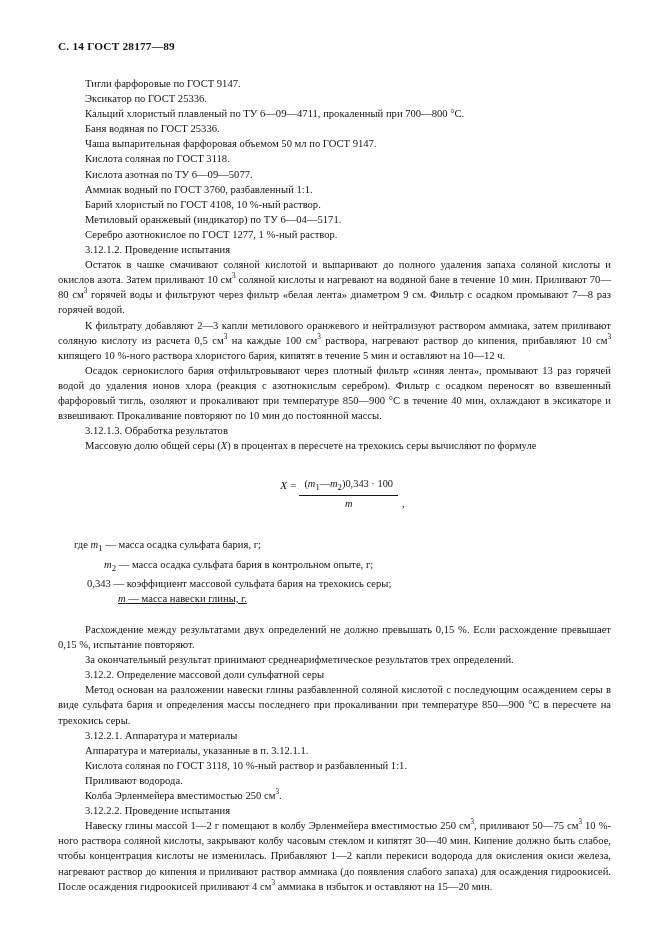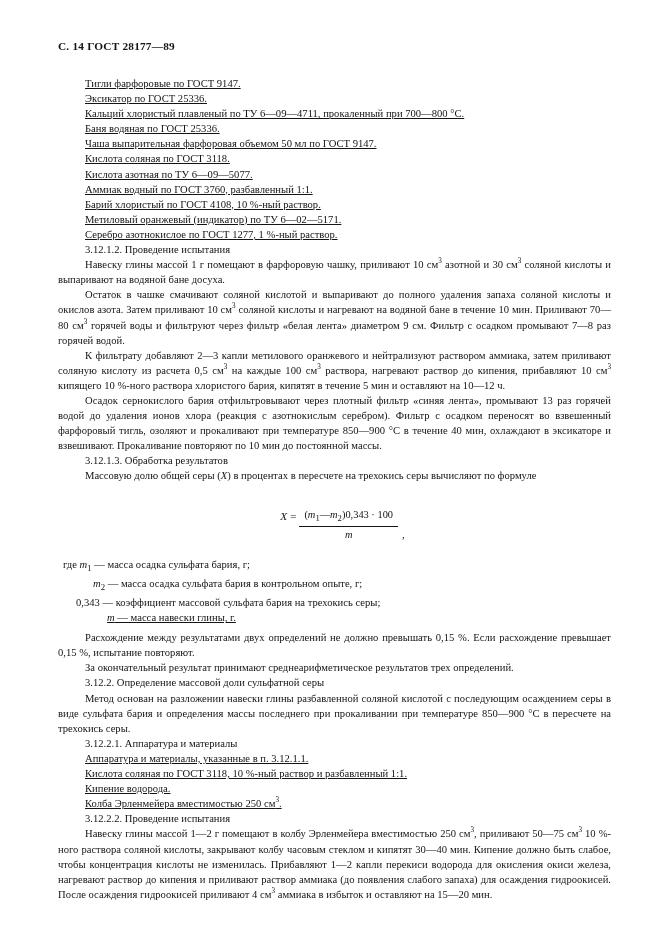--- a/index.html
+++ b/index.html
@@ -53,21 +53,20 @@
     hyphens: none;
   }
 
   p.listline {
     margin: 0;
     padding: 0;
     font-size: 10.6px;
     line-height: 15.1px;
     text-indent: 27px;
     white-space: nowrap;
-    text-decoration: underline;
   }
 
   p.heading {
     margin: 0;
     padding: 0;
     font-size: 10.6px;
     line-height: 15.1px;
     text-indent: 27px;
     white-space: nowrap;
   }
@@ -133,21 +132,21 @@
     font-style: italic;
   }
 
   .fcomma {
     padding-left: 4px;
     font-size: 11px;
     vertical-align: bottom;
   }
 
   .where-block {
-    margin: 5px;
+    margin: 16px;
     padding: 0;
   }
 
   p.wline {
     margin: 0;
     padding: 0;
     font-size: 10.6px;
     line-height: 15.1px;
     white-space: nowrap;
   }
@@ -169,27 +168,26 @@
     <div>
       <p class="listline">Тигли фарфоровые по ГОСТ 9147.</p>
       <p class="listline">Эксикатор по ГОСТ 25336.</p>
       <p class="listline">Кальций хлористый плавленый по ТУ 6—09—4711, прокаленный при 700—800 °С.</p>
       <p class="listline">Баня водяная по ГОСТ 25336.</p>
       <p class="listline">Чаша выпарительная фарфоровая объемом 50 мл по ГОСТ 9147.</p>
       <p class="listline">Кислота соляная по ГОСТ 3118.</p>
       <p class="listline">Кислота азотная по ТУ 6—09—5077.</p>
       <p class="listline">Аммиак водный по ГОСТ 3760, разбавленный 1:1.</p>
       <p class="listline">Барий хлористый по ГОСТ 4108, 10 %-ный раствор.</p>
-      <p class="listline">Метиловый оранжевый (индикатор) по ТУ 6—02—5171.</p>
+      <p class="listline">Метиловый оранжевый (индикатор) по ТУ 6—04—5171.</p>
       <p class="listline">Серебро азотнокислое по ГОСТ 1277, 1 %-ный раствор.</p>
     </div>
 
     <p class="heading">3.12.1.2.  Проведение испытания</p>
 
-    <p class="para"><span>Навеску глины массой 1 г помещают в фарфоровую чашку, приливают 10 см</span><sup>3</sup><span> азотной и 30 см</span><sup>3</sup><span> соляной кислоты и выпаривают на водяной бане досуха.</span></p>
 
     <p class="para"><span>Остаток в чашке смачивают соляной кислотой и выпаривают до полного удаления запаха соляной кислоты и окислов азота. Затем приливают 10 см</span><sup>3</sup><span> соляной кислоты и нагревают на водяной бане в течение 10 мин. Приливают 70—80 см</span><sup>3</sup><span> горячей воды и фильтруют через фильтр «белая лента» диаметром 9 см. Фильтр с осадком промывают 7—8 раз горячей водой.</span></p>
 
     <p class="para"><span>К фильтрату добавляют 2—3 капли метилового оранжевого и нейтрализуют раствором аммиака, затем приливают соляную кислоту из расчета 0,5 см</span><sup>3</sup><span> на каждые 100 см</span><sup>3</sup><span> раствора, нагревают раствор до кипения, прибавляют 10 см</span><sup>3</sup><span> кипящего 10 %-ного раствора хлористого бария, кипятят в течение 5 мин и оставляют на 10—12 ч.</span></p>
 
     <p class="para">Осадок сернокислого бария отфильтровывают через плотный фильтр «синяя лента», промывают 13 раз горячей водой до удаления ионов хлора (реакция с азотнокислым серебром). Фильтр с осадком переносят во взвешенный фарфоровый тигль, озоляют и прокаливают при температуре 850—900 °С в течение 40 мин, охлаждают в эксикаторе и взвешивают. Прокаливание повторяют по 10 мин до постоянной массы.</p>
 
     <p class="heading">3.12.1.3.  Обработка результатов</p>
 
     <p class="para"><span>Массовую долю общей серы (</span><span class="ital">X</span><span>) в процентах в пересчете на трехокись серы вычисляют по формуле</span></p>
@@ -212,20 +210,20 @@
 
     <p class="para">Расхождение между результатами двух определений не должно превышать 0,15 %. Если расхождение превышает 0,15 %, испытание повторяют.</p>
     <p class="para">За окончательный результат принимают среднеарифметическое результатов трех определений.</p>
 
     <p class="heading">3.12.2.  Определение массовой доли сульфатной серы</p>
     <p class="para">Метод основан на разложении навески глины разбавленной соляной кислотой с последующим осаждением серы в виде сульфата бария и определения массы последнего при прокаливании при температуре 850—900 °С в пересчете на трехокись серы.</p>
 
     <p class="heading">3.12.2.1.  Аппаратура и материалы</p>
     <p class="listline">Аппаратура и материалы, указанные в п. 3.12.1.1.</p>
     <p class="listline">Кислота соляная по ГОСТ 3118, 10 %-ный раствор и разбавленный 1:1.</p>
-    <p class="listline">Кипение водорода.</p>
+    <p class="listline">Приливают водорода.</p>
     <p class="listline"><span>Колба Эрленмейера вместимостью 250 см</span><sup>3</sup><span>.</span></p>
 
     <p class="heading">3.12.2.2.  Проведение испытания</p>
     <p class="para"><span>Навеску глины массой 1—2 г помещают в колбу Эрленмейера вместимостью 250 см</span><sup>3</sup><span>, приливают 50—75 см</span><sup>3</sup><span> 10 %-ного раствора соляной кислоты, закрывают колбу часовым стеклом и кипятят 30—40 мин. Кипение должно быть слабое, чтобы концентрация кислоты не изменилась. Прибавляют 1—2 капли перекиси водорода для окисления окиси железа, нагревают раствор до кипения и приливают раствор аммиака (до появления слабого запаха) для осаждения гидроокисей. После осаждения гидроокисей приливают 4 см</span><sup>3</sup><span> аммиака в избыток и оставляют на 15—20 мин.</span></p>
 
   </div>
 </div>
 
 </body></html>

